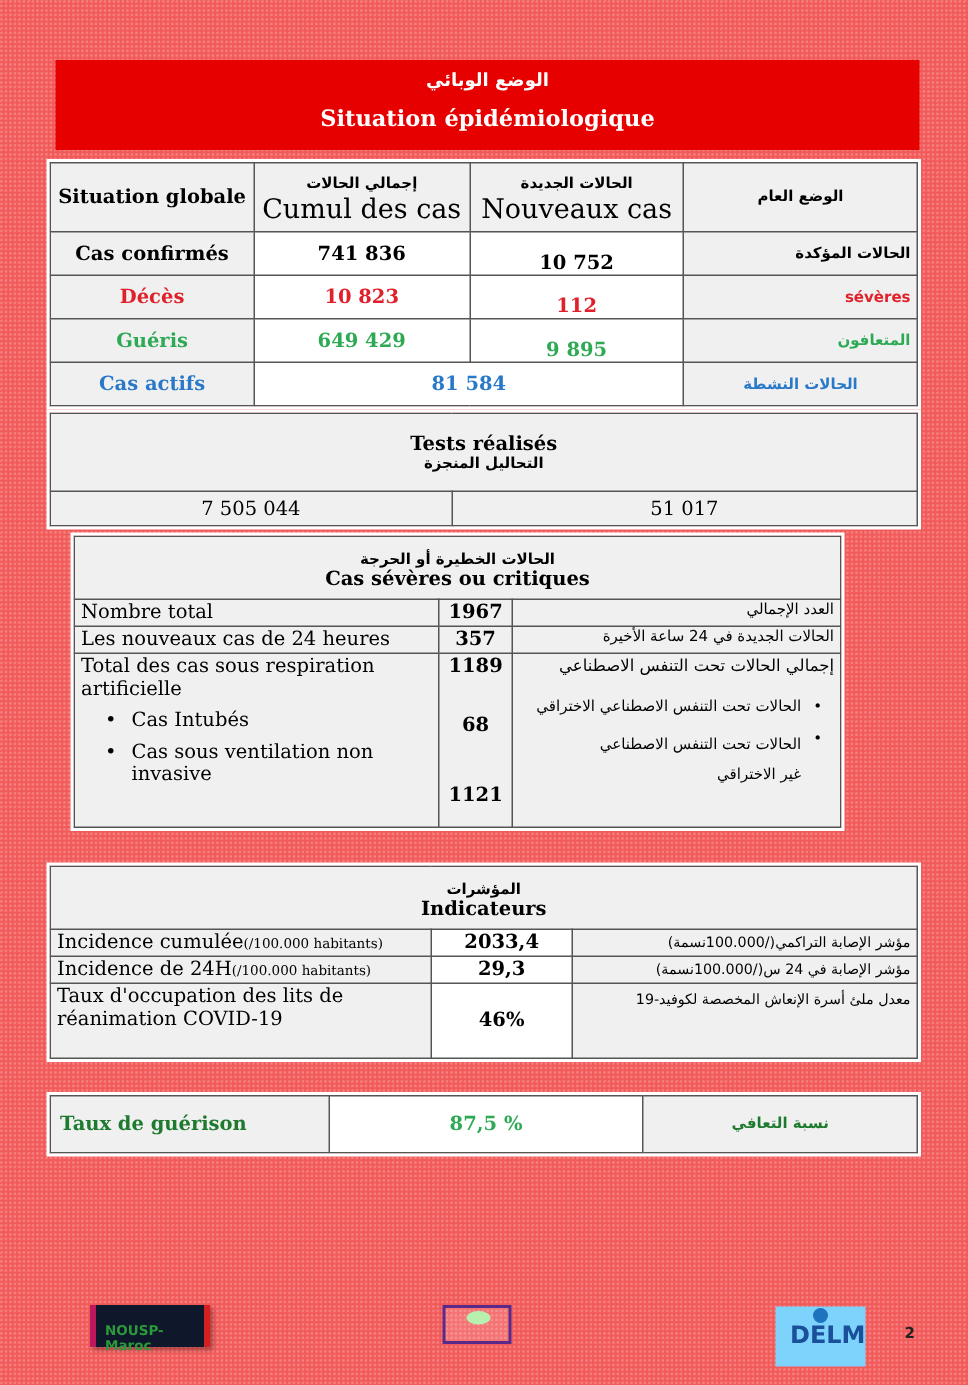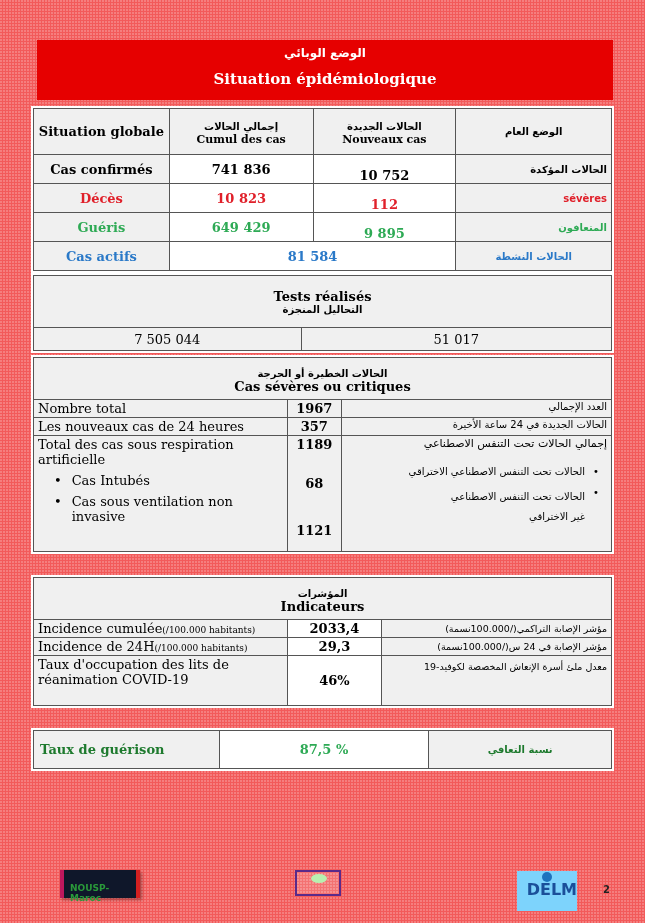--- a/index.html
+++ b/index.html
@@ -30,31 +30,31 @@
   .green { color: #2eaa55; }
   .dgreen { color: #1e7a2e; }
   .blue { color: #2a79c8; }
   .outer { outline: 2px solid #fff; }
 
   
   #t1 { left: 33px; top: 108px; width: 579px; }
   #t1 td { height: 29px; padding: 0 4px; }
   #t1 tr.hdr td { height: 46px; }
   #t1 .ar { font-size: 10px; }
-  #t1 .hdr .sub { display: block; font-size: 11px; font-weight: bold; font-family: "DejaVu Serif", serif; direction: ltr; }
+  #t1 .hdr .sub { display: block; font-size: 18px; font-weight: normal; font-family: "DejaVu Serif", serif; direction: ltr; }
 
   
   #t2 { left: 33px; top: 275px; width: 579px; }
   #t2 td { height: 23px; }
   #t2 .head { height: 52px; text-align: center; }
   #t2 .head .fr { font-weight: bold; font-size: 13px; }
   #t2 .head .ar { font-weight: bold; font-size: 10px; direction: rtl; }
 
   
-  #t3 { left: 33px; top: 357px; width: 579px; }
+  #t3 { left: 49px; top: 357px; width: 512px; }
   #t3 td { padding: 1px 4px; vertical-align: top; }
   #t3 .head { height: 42px; text-align: center; vertical-align: middle; }
   #t3 .head .fr { font-weight: bold; font-size: 13px; }
   #t3 .head .ar { font-weight: bold; font-size: 10px; padding-top: 4px; }
   #t3 .ar { font-size: 10px; }
   #t3 .num { text-align: center; font-weight: bold; }
   .bul { display: flex; gap: 10px; padding-left: 16px; margin-top: 6px; }
   .bul-ar { display: flex; gap: 8px; margin-top: 10px; justify-content: flex-end; padding-right: 10px; }
 
   

